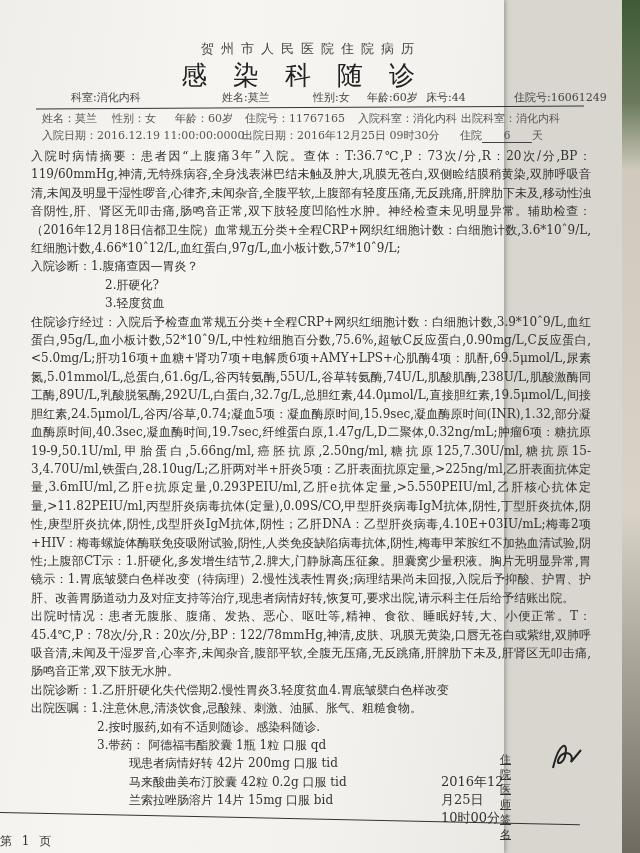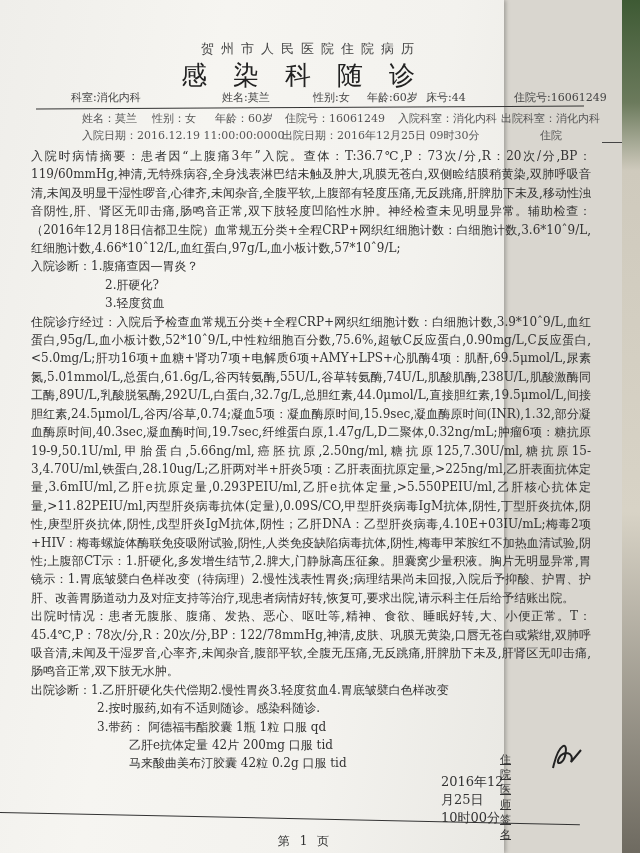--- a/index.html
+++ b/index.html
@@ -33,21 +33,21 @@
     }
     .hdr-row span { position: absolute; top: 0; white-space: nowrap; }
     .hdr-line {
       position: absolute; top: 107px; left: 36px; width: 548px; height: 0;
       border-top: 1.5px solid #333; transform: rotate(-0.3deg);
     }
     .meta-row {
       position: absolute; left: 42px; width: 540px; height: 16px;
       font-size: 11px; color: #555;
     }
-    .meta-row span { position: absolute; top: 0; white-space: nowrap; margin-left: 40px; }
+    .meta-row span { position: absolute; top: 0; white-space: nowrap; }
     .days-blank { display: inline-block; width: 50px; border-bottom: 1px solid #444; text-align: center; }
     .body-text {
       position: absolute; left: 31px; top: 147px; width: 560px;
       font-size: 12px; line-height: 18.4px; color: #333;
       text-align: justify;
     }
     .body-text p { margin: 0; }
     .indent { padding-left: 74px; }
     .indent-med { padding-left: 98px; }
     .signature {
@@ -57,21 +57,21 @@
       position: absolute; left: 441px; top: 773px; font-size: 13px; color: #333;
     }
     .scribble {
       position: absolute; left: 545px; top: 738px; width: 40px; height: 36px;
     }
     .footer-line {
       position: absolute; top: 812px; left: 0; width: 580px; height: 0;
       border-top: 1.5px solid #333; transform: rotate(1.2deg); transform-origin: left;
     }
     .page-num {
-      position: absolute; top: 833px; left: 0; width: 610px; text-align: center;
+      position: absolute; top: 833px; left: 0; width: 610px; text-align: left;
       font-size: 12px; letter-spacing: 3px; color: #333;
     }
   </style>
 </head>
 <body>
 
 <div class="paper">
   <div class="hospital">贺州市人民医院住院病历</div>
   <div class="title">感染科随诊</div>
 
@@ -82,44 +82,46 @@
     <span style="left:296px">年龄:60岁</span>
     <span style="left:355px">床号:44</span>
     <span style="left:443px">住院号:16061249</span>
   </div>
   <div class="hdr-line"></div>
 
   <div class="meta-row" style="top:111px">
     <span style="left:0">姓名：莫兰</span>
     <span style="left:70px">性别：女</span>
     <span style="left:133px">年龄：60岁</span>
-    <span style="left:203px">住院号：16061249</span>
+    <span style="left:203px">住院号：11767165</span>
     <span style="left:316px">入院科室：消化内科</span>
     <span style="left:419px">出院科室：消化内科</span>
   </div>
   <div class="meta-row" style="top:128px">
     <span style="left:0">入院日期：2016.12.19 11:00:00:0000</span>
     <span style="left:200px">出院日期：2016年12月25日 09时30分</span>
     <span style="left:418px">
       <span style="position:static">住院</span><span class="days-blank" style="position:relative">6</span><span style="position:static">天</span>
     </span>
   </div>
 
   <div class="body-text">
     <p>入院时病情摘要：患者因“上腹痛3年”入院。查体：T:36.7℃,P：73次/分,R：20次/分,BP：119/60mmHg,神清,无特殊病容,全身浅表淋巴结未触及肿大,巩膜无苍白,双侧睑结膜稍黄染,双肺呼吸音清,未闻及明显干湿性啰音,心律齐,未闻杂音,全腹平软,上腹部有轻度压痛,无反跳痛,肝脾肋下未及,移动性浊音阴性,肝、肾区无叩击痛,肠鸣音正常,双下肢轻度凹陷性水肿。神经检查未见明显异常。辅助检查：（2016年12月18日信都卫生院）血常规五分类+全程CRP+网织红细胞计数：白细胞计数,3.6*10ˆ9/L,红细胞计数,4.66*10ˆ12/L,血红蛋白,97g/L,血小板计数,57*10ˆ9/L;</p>
     <p><span>入院诊断：</span><span>1.腹痛查因—胃炎？</span></p>
     <p class="indent">2.肝硬化?</p>
     <p class="indent">3.轻度贫血</p>
     <p>住院诊疗经过：入院后予检查血常规五分类+全程CRP+网织红细胞计数：白细胞计数,3.9*10ˆ9/L,血红蛋白,95g/L,血小板计数,52*10ˆ9/L,中性粒细胞百分数,75.6%,超敏C反应蛋白,0.90mg/L,C反应蛋白,&lt;5.0mg/L;肝功16项+血糖+肾功7项+电解质6项+AMY+LPS+心肌酶4项：肌酐,69.5μmol/L,尿素氮,5.01mmol/L,总蛋白,61.6g/L,谷丙转氨酶,55U/L,谷草转氨酶,74U/L,肌酸肌酶,238U/L,肌酸激酶同工酶,89U/L,乳酸脱氢酶,292U/L,白蛋白,32.7g/L,总胆红素,44.0μmol/L,直接胆红素,19.5μmol/L,间接胆红素,24.5μmol/L,谷丙/谷草,0.74;凝血5项：凝血酶原时间,15.9sec,凝血酶原时间(INR),1.32,部分凝血酶原时间,40.3sec,凝血酶时间,19.7sec,纤维蛋白原,1.47g/L,D二聚体,0.32ng/mL;肿瘤6项：糖抗原19-9,50.1U/ml,甲胎蛋白,5.66ng/ml,癌胚抗原,2.50ng/ml,糖抗原125,7.30U/ml,糖抗原15-3,4.70U/ml,铁蛋白,28.10ug/L;乙肝两对半+肝炎5项：乙肝表面抗原定量,&gt;225ng/ml,乙肝表面抗体定量,3.6mIU/ml,乙肝e抗原定量,0.293PEIU/ml,乙肝e抗体定量,&gt;5.550PEIU/ml,乙肝核心抗体定量,&gt;11.82PEIU/ml,丙型肝炎病毒抗体(定量),0.09S/CO,甲型肝炎病毒IgM抗体,阴性,丁型肝炎抗体,阴性,庚型肝炎抗体,阴性,戊型肝炎IgM抗体,阴性；乙肝DNA：乙型肝炎病毒,4.10E+03IU/mL;梅毒2项+HIV：梅毒螺旋体酶联免疫吸附试验,阴性,人类免疫缺陷病毒抗体,阴性,梅毒甲苯胺红不加热血清试验,阴性;上腹部CT示：1.肝硬化,多发增生结节,2.脾大,门静脉高压征象。胆囊窝少量积液。胸片无明显异常,胃镜示：1.胃底皱襞白色样改变（待病理）2.慢性浅表性胃炎;病理结果尚未回报,入院后予抑酸、护胃、护肝、改善胃肠道动力及对症支持等治疗,现患者病情好转,恢复可,要求出院,请示科主任后给予结账出院。</p>
     <p>出院时情况：患者无腹胀、腹痛、发热、恶心、呕吐等,精神、食欲、睡眠好转,大、小便正常。T：45.4℃,P：78次/分,R：20次/分,BP：122/78mmHg,神清,皮肤、巩膜无黄染,口唇无苍白或紫绀,双肺呼吸音清,未闻及干湿罗音,心率齐,未闻杂音,腹部平软,全腹无压痛,无反跳痛,肝脾肋下未及,肝肾区无叩击痛,肠鸣音正常,双下肢无水肿。</p>
     <p>出院诊断：1.乙肝肝硬化失代偿期2.慢性胃炎3.轻度贫血4.胃底皱襞白色样改变</p>
+    <p><span>出院医嘱：</span><span>1.注意休息,清淡饮食,忌酸辣、刺激、油腻、胀气、粗糙食物。</span></p>
     <p style="padding-left:66px">2.按时服药,如有不适则随诊。感染科随诊.</p>
     <p style="padding-left:66px">3.带药：  阿德福韦酯胶囊 1瓶 1粒 口服 qd</p>
-    <p class="indent-med">乙肝e抗体定量 42片 200mg 口服 tid</p>
+    <p class="indent-med">现患者病情好转 42片 200mg 口服 tid</p>
     <p class="indent-med">马来酸曲美布汀胶囊 42粒 0.2g 口服 tid</p>
+    <p class="indent-med">兰索拉唑肠溶片 14片 15mg 口服 bid</p>
   </div>
 
   <div class="signature">住院医师签名</div>
   <svg class="scribble" viewBox="0 0 40 36">
     <path d="M8 30 C 14 4, 24 2, 20 18 C 18 26, 10 28, 14 20 C 18 12, 30 14, 26 24 L 36 12" fill="none" stroke="#222" stroke-width="2"></path>
   </svg>
   <div class="sig-date">2016年12月25日 10时00分</div>
 
   <div class="footer-line"></div>
   <div class="page-num">第 1 页</div>

